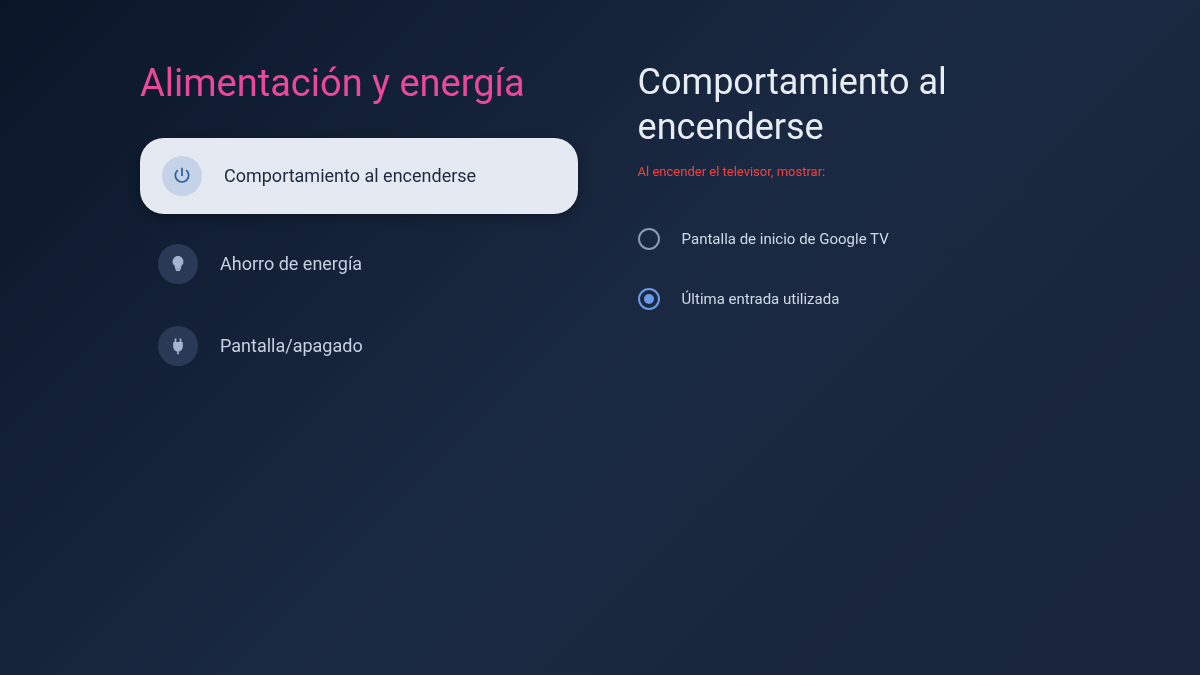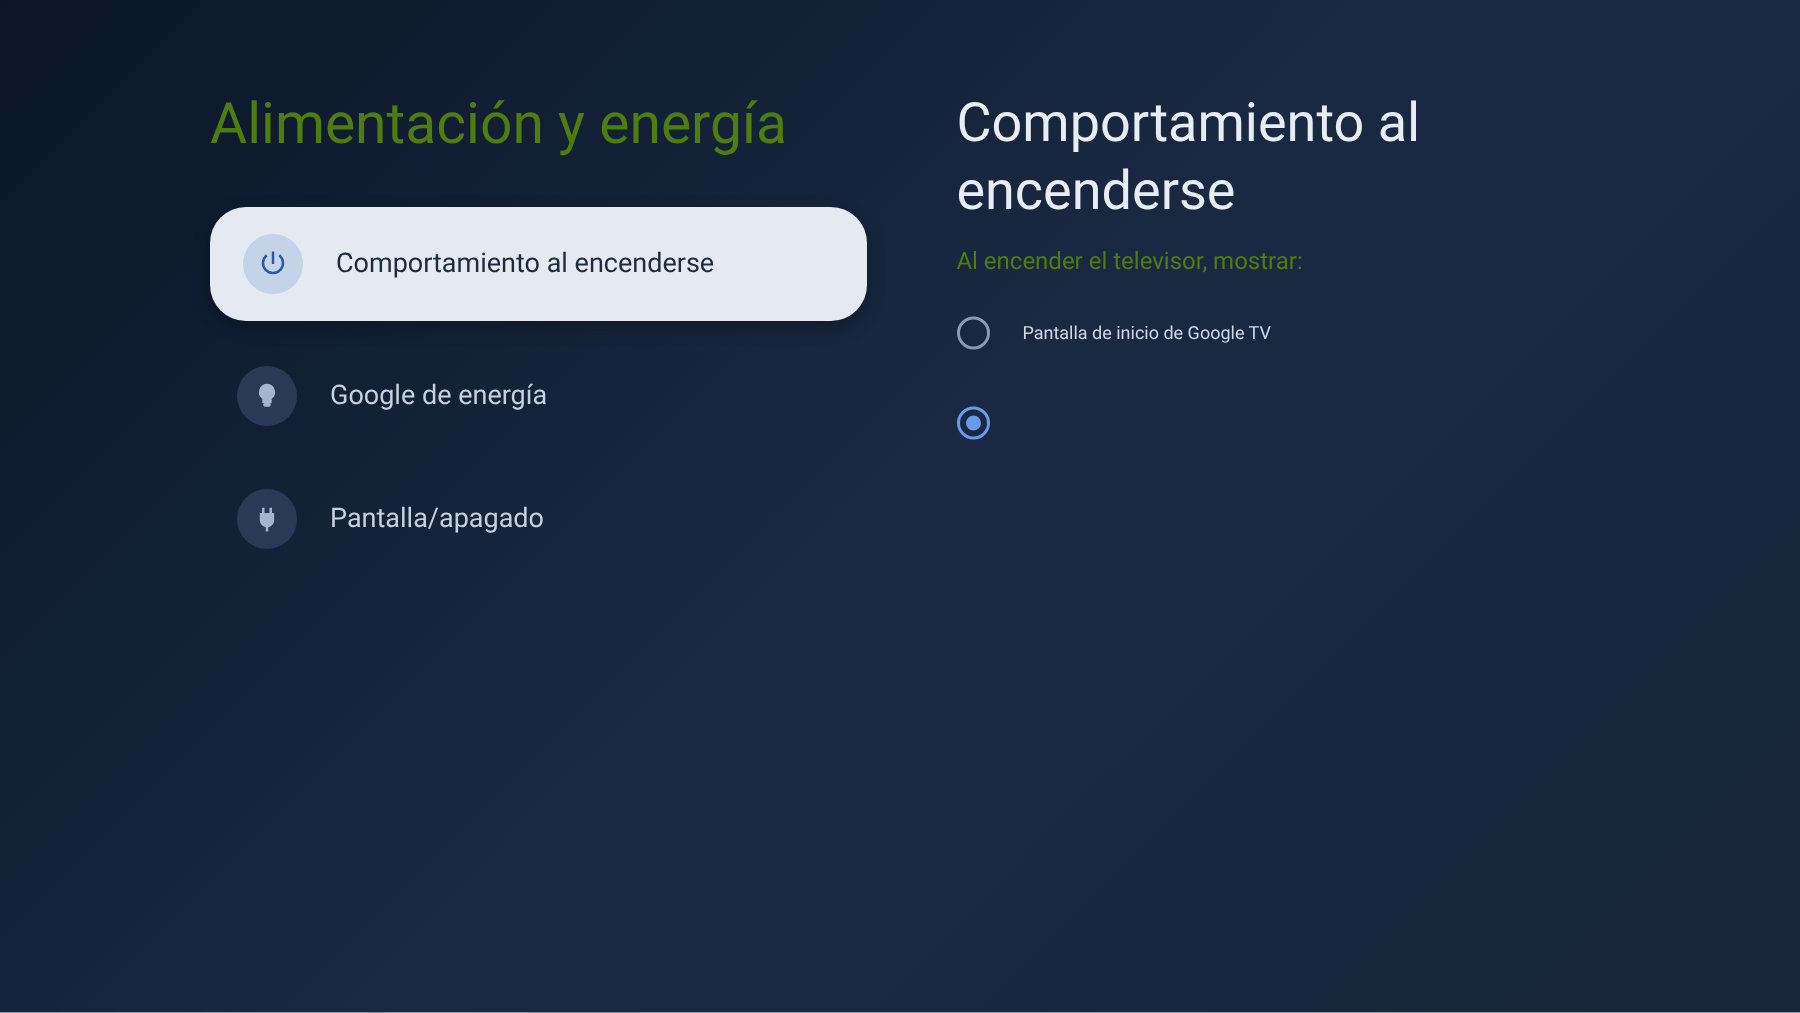--- a/index.html
+++ b/index.html
@@ -27,21 +27,21 @@
       padding-left: 100px;
     }
     .right-panel {
       width: 52%;
       padding-left: 60px;
       padding-right: 40px;
     }
     .section-title {
       font-size: 38px;
       font-weight: 400;
-      color: #4d7c0f;
+      color: #ec4899;
       line-height: 1.25;
       margin-bottom: 30px;
     }
     .menu-list {
       display: flex;
       flex-direction: column;
       gap: 18px;
     }
     .menu-item {
       display: flex;
@@ -88,23 +88,23 @@
       color: #c5d0e0;
     }
     .detail-title {
       font-size: 36px;
       font-weight: 400;
       color: #e8ecf3;
       line-height: 1.25;
       margin-bottom: 14px;
     }
     .detail-subtitle {
-      font-size: 16px;
-      color: #4d7c0f;
-      margin-bottom: 28px;
+      font-size: 13px;
+      color: #ef4444;
+      margin-bottom: 49px;
     }
     .radio-list {
       display: flex;
       flex-direction: column;
       gap: 38px;
     }
     .radio-item {
       display: flex;
       align-items: center;
       gap: 22px;
@@ -123,21 +123,21 @@
     .radio-outer.checked {
       border-color: #6b9ae8;
     }
     .radio-inner {
       width: 10px;
       height: 10px;
       border-radius: 50%;
       background: #6b9ae8;
     }
     .radio-label {
-      font-size: 12px;
+      font-size: 15px;
       color: #d0d8e5;
     }
   </style>
 </head>
 <body>
 
 <div class="screen">
   <div class="left-panel">
     <h1 class="section-title">Alimentación y energía</h1>
     <div class="menu-list">
@@ -152,21 +152,21 @@
         <span class="menu-label">Comportamiento al encenderse</span>
       </div>
 
       <div class="menu-item">
         <div class="icon-circle">
           <svg viewBox="0 0 24 24">
               <path d="M12 3 A6 6 0 0 1 15 14 L15 17 L9 17 L9 14 A6 6 0 0 1 12 3 Z" stroke-width="1.5"></path>
               <rect x="9.5" y="18" width="5" height="2" rx="1"></rect>
             </svg>
         </div>
-        <span class="menu-label">Google de energía</span>
+        <span class="menu-label">Ahorro de energía</span>
       </div>
 
       <div class="menu-item">
         <div class="icon-circle">
           <svg viewBox="0 0 24 24">
               <path d="M9 3 L9 8 M15 3 L15 8" stroke-width="2" fill="none"></path>
               <path d="M7 8 L17 8 L17 13 A5 5 0 0 1 12 18 A5 5 0 0 1 7 13 Z" stroke-width="1.5"></path>
               <path d="M12 18 L12 22" stroke-width="2" fill="none"></path>
             </svg>
         </div>
@@ -184,17 +184,18 @@
 
       <div class="radio-item">
         <div class="radio-outer"></div>
         <span class="radio-label">Pantalla de inicio de Google TV</span>
       </div>
 
       <div class="radio-item">
         <div class="radio-outer checked">
           <div class="radio-inner"></div>
         </div>
+        <span class="radio-label">Última entrada utilizada</span>
       </div>
 
     </div>
   </div>
 </div>
 
 </body></html>

